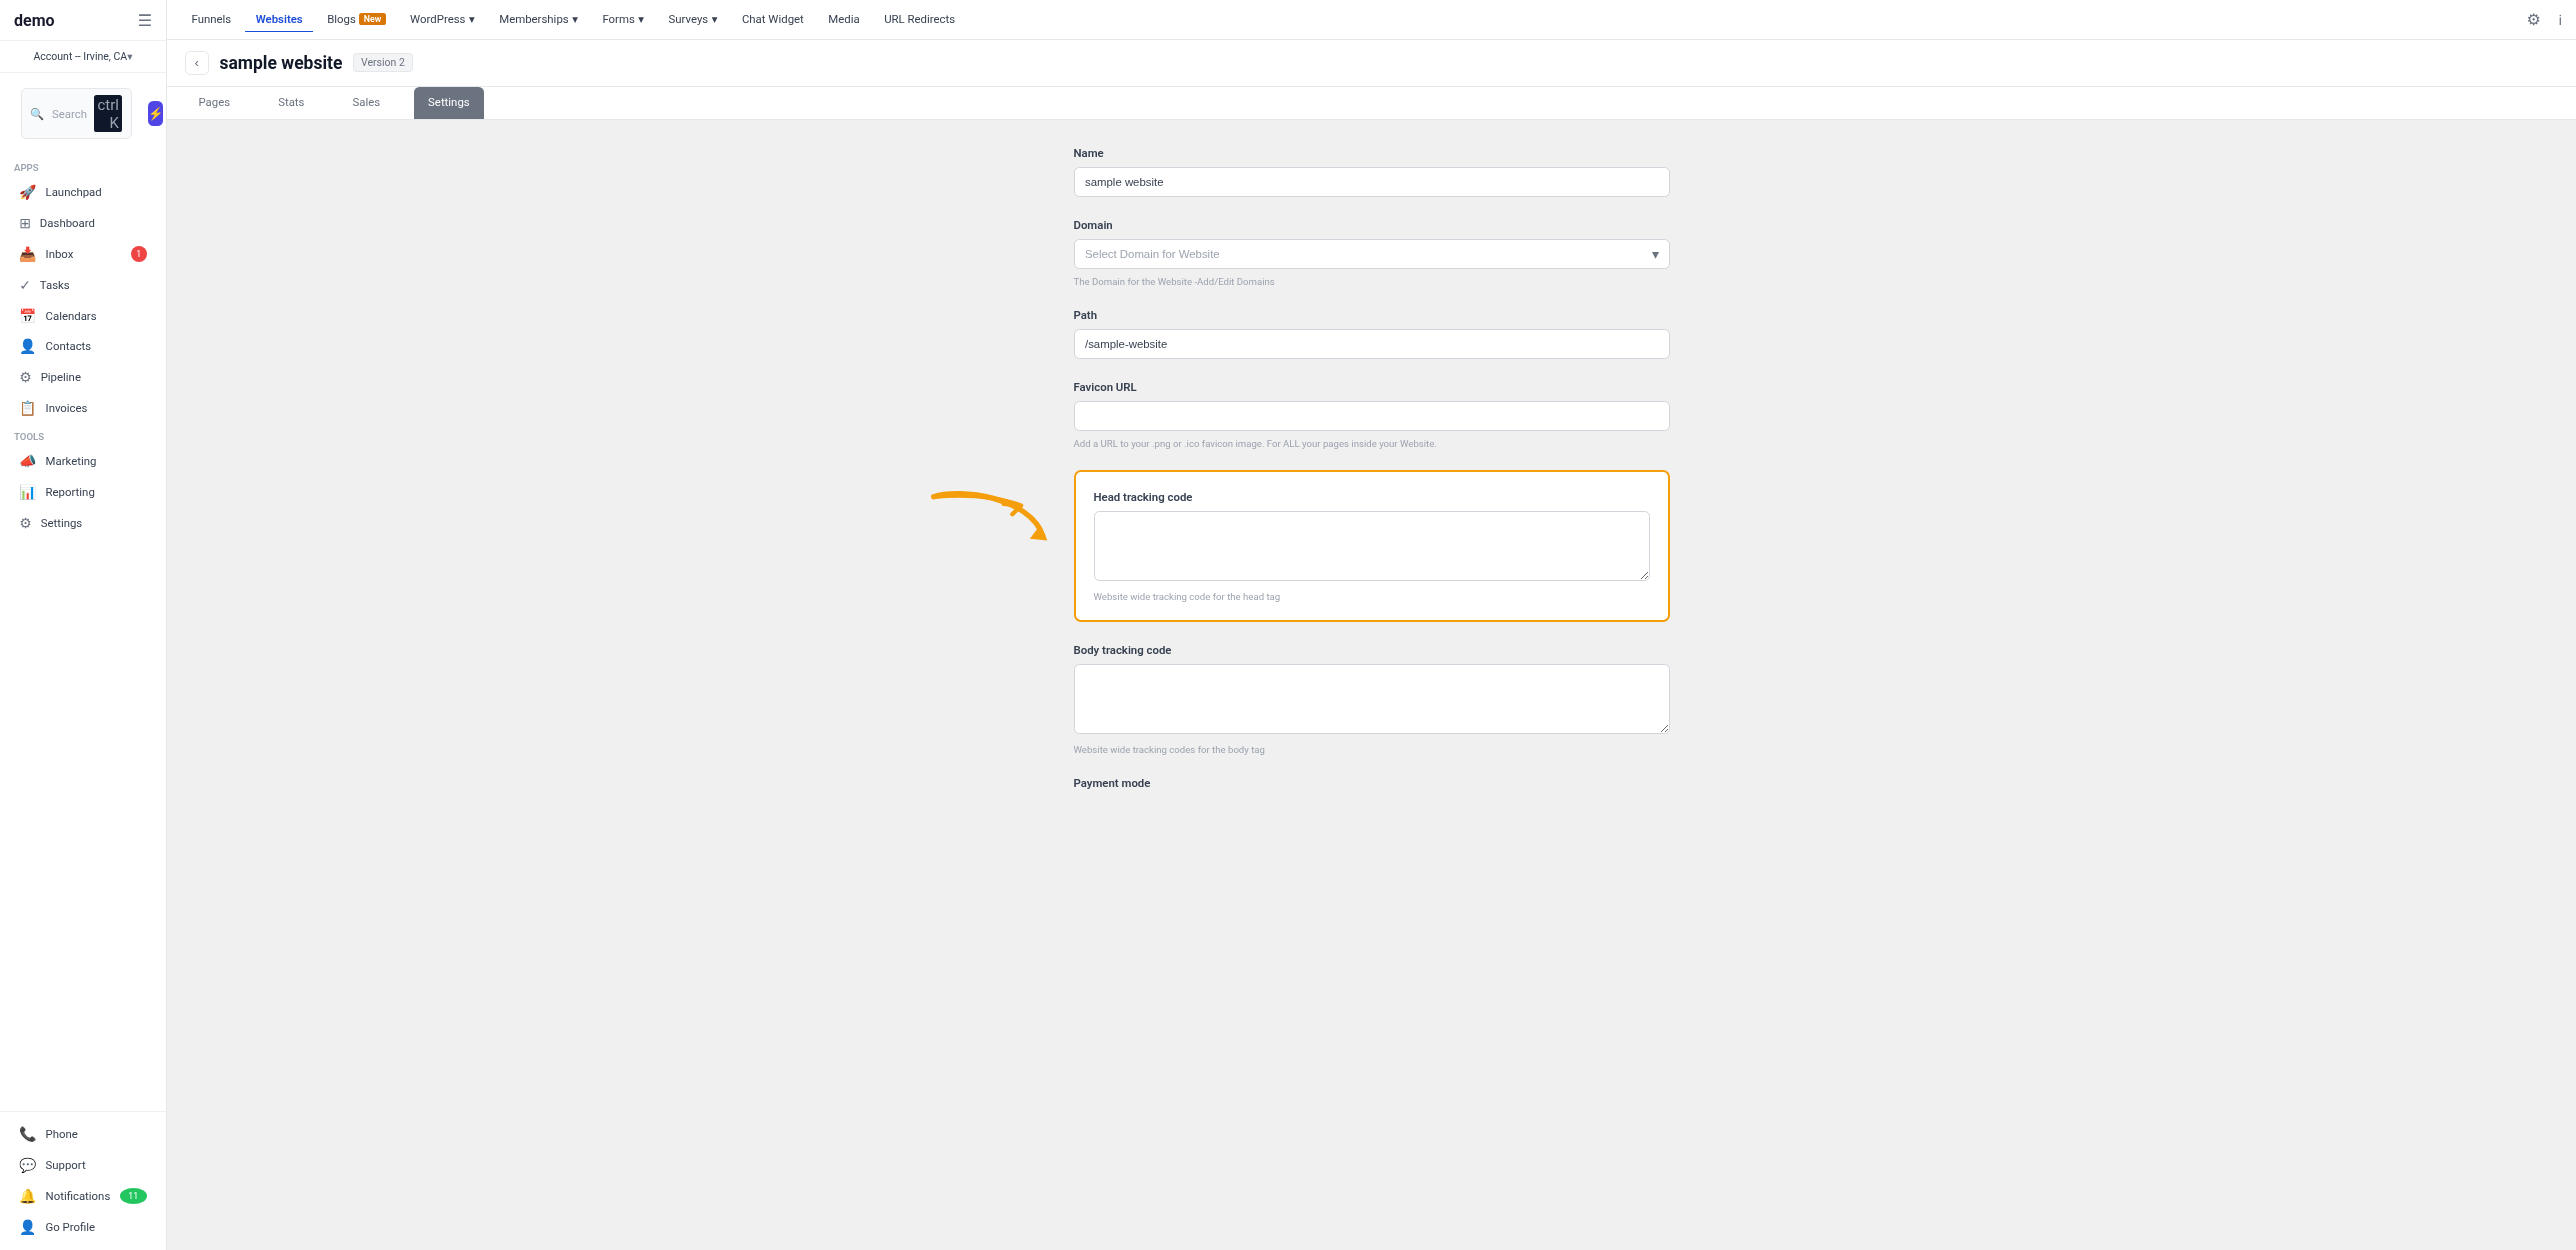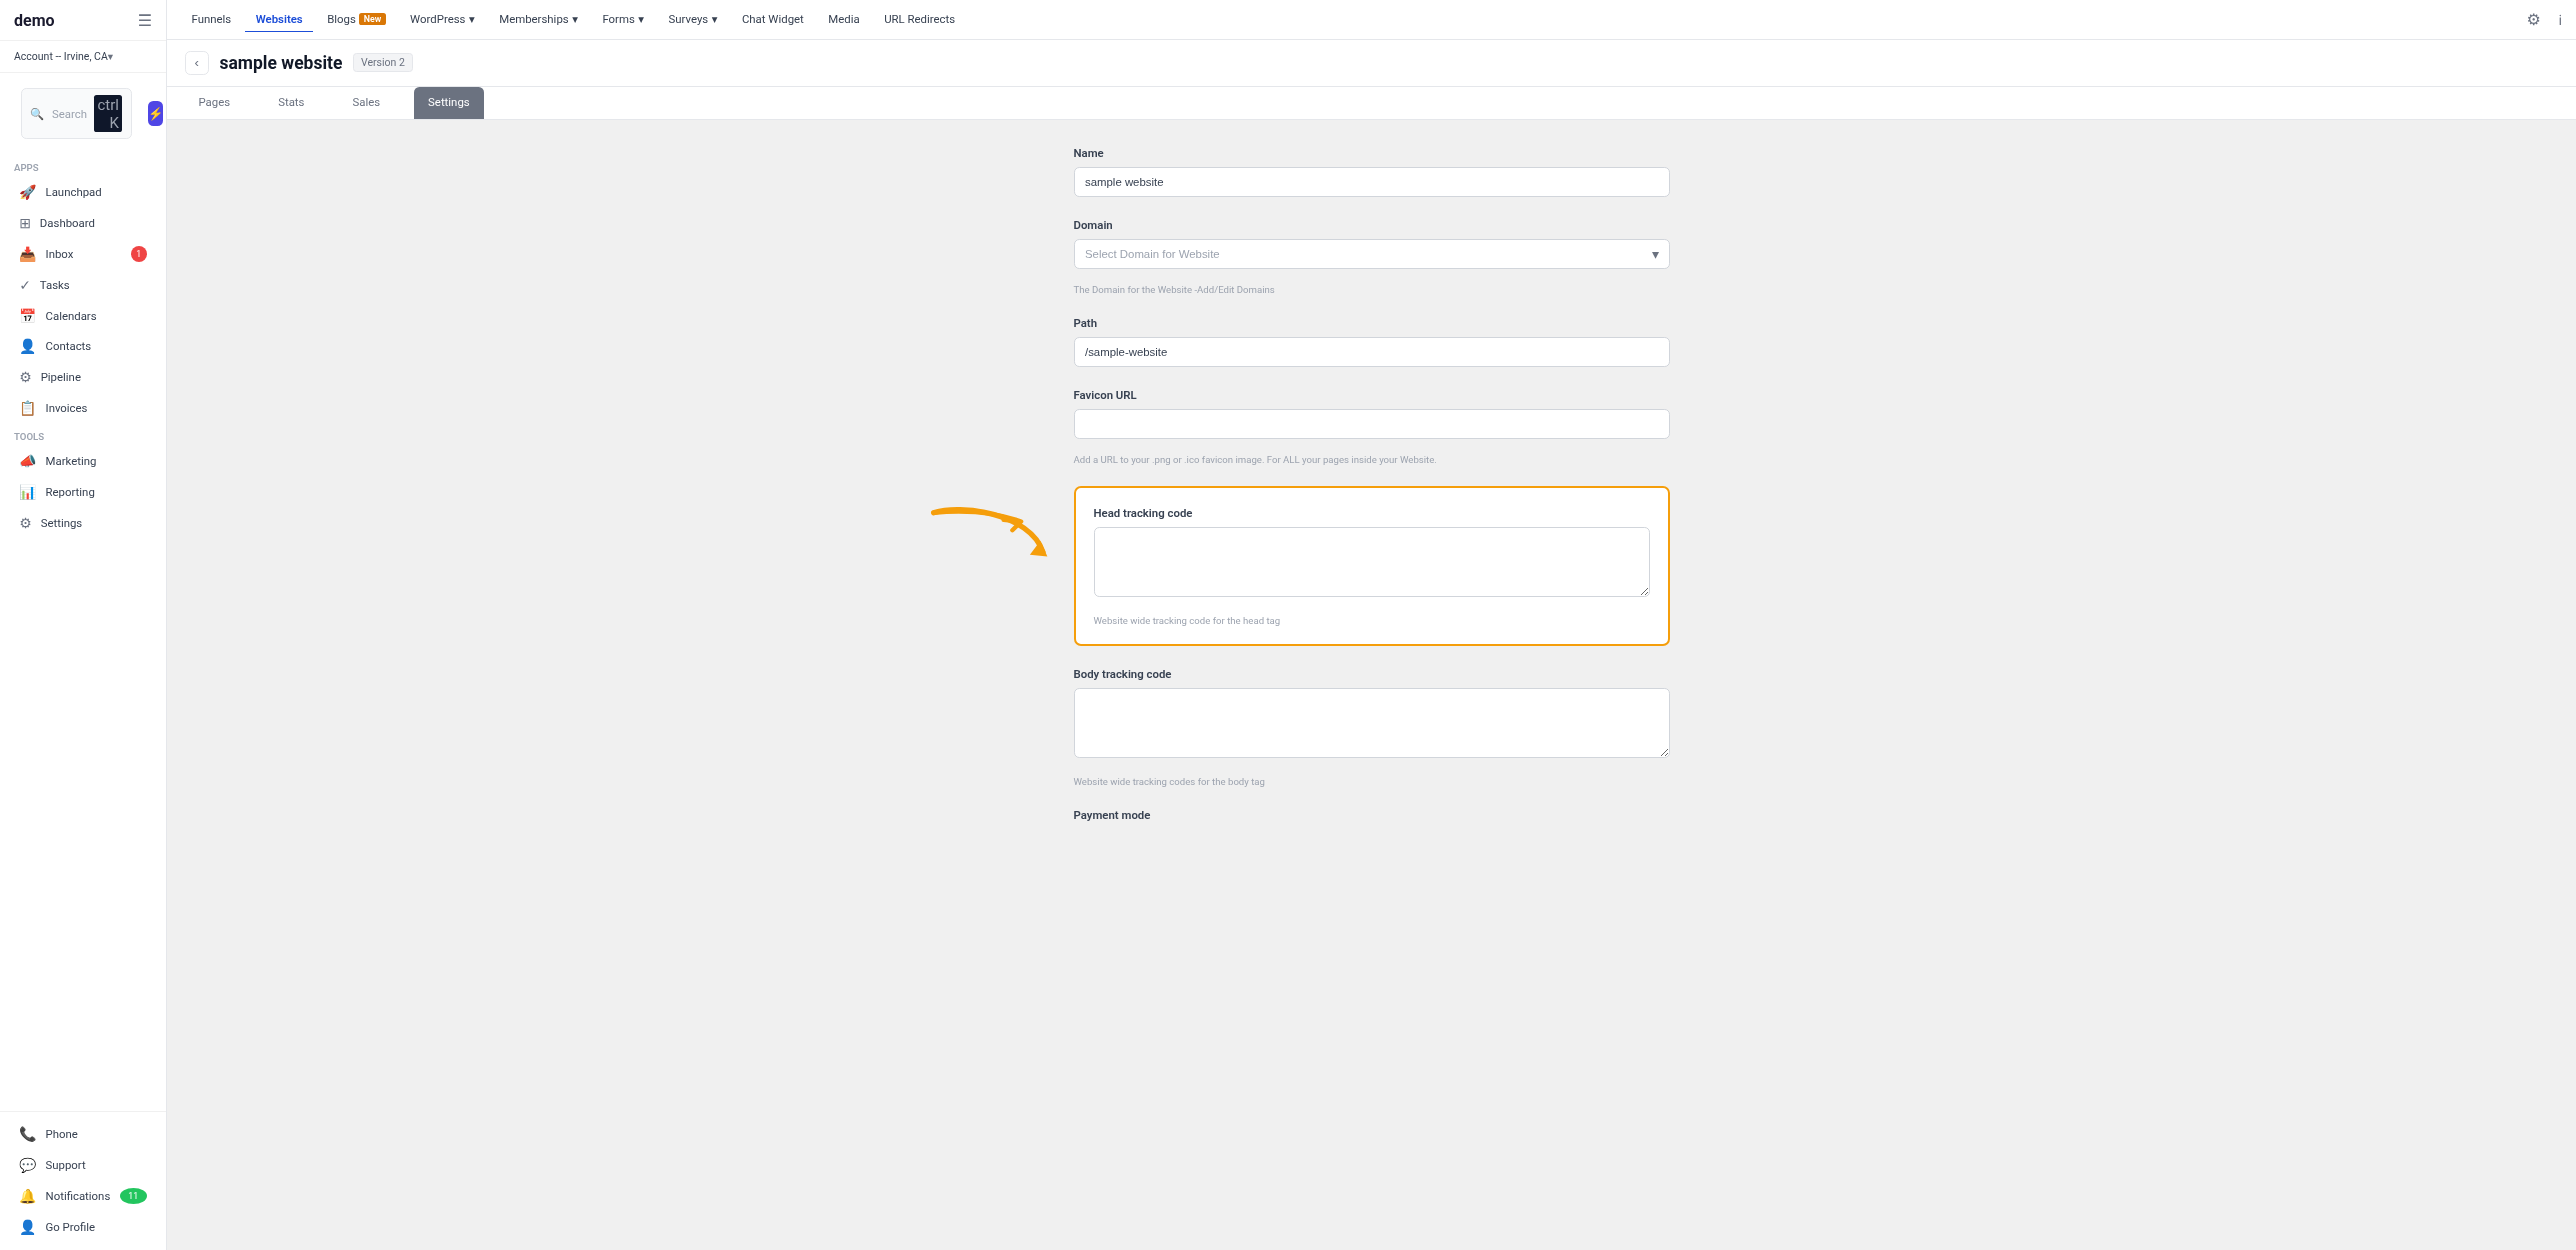--- a/index.html
+++ b/index.html
@@ -27,21 +27,21 @@
       font-size: 16px;
       font-weight: 700;
       color: #1a1a2e;
     }
     .hamburger-icon { cursor: pointer; color: #6b7280; font-size: 16px; }
 
     .account-selector {
       padding: 8.8px 14px;
       display: flex;
       align-items: center;
-      justify-content: flex-start;
+      justify-content: center;
       border-bottom: 0.9px solid #f0f0f0;
       cursor: pointer;
     }
     .account-text { font-size: 10.5px; color: #374151; }
     .chevron-down { color: #6b7280; font-size: 10.5px; }
 
     .search-bar {
       margin: 8.8px 10.5px;
       display: flex;
       align-items: center;
@@ -177,21 +177,21 @@
     .form-input {
       width: 100%;
       padding: 8px 10.5px;
       border: 0.9px solid #d1d5db;
       border-radius: 5.3px;
       font-size: 11.4px;
       color: #374151;
       background: #fff;
       outline: none;
     }
-    .form-hint { font-size: 9.6px; color: #9ca3af; margin-top: 15px; }
+    .form-hint { font-size: 9.6px; color: #9ca3af; margin-top: 7px; }
 
     .form-select {
       width: 100%;
       padding: 8px 32px 8px 10.5px;
       border: 0.9px solid #d1d5db;
       border-radius: 5.3px;
       font-size: 11.4px;
       color: #9ca3af;
       background: #fff;
       outline: none;

